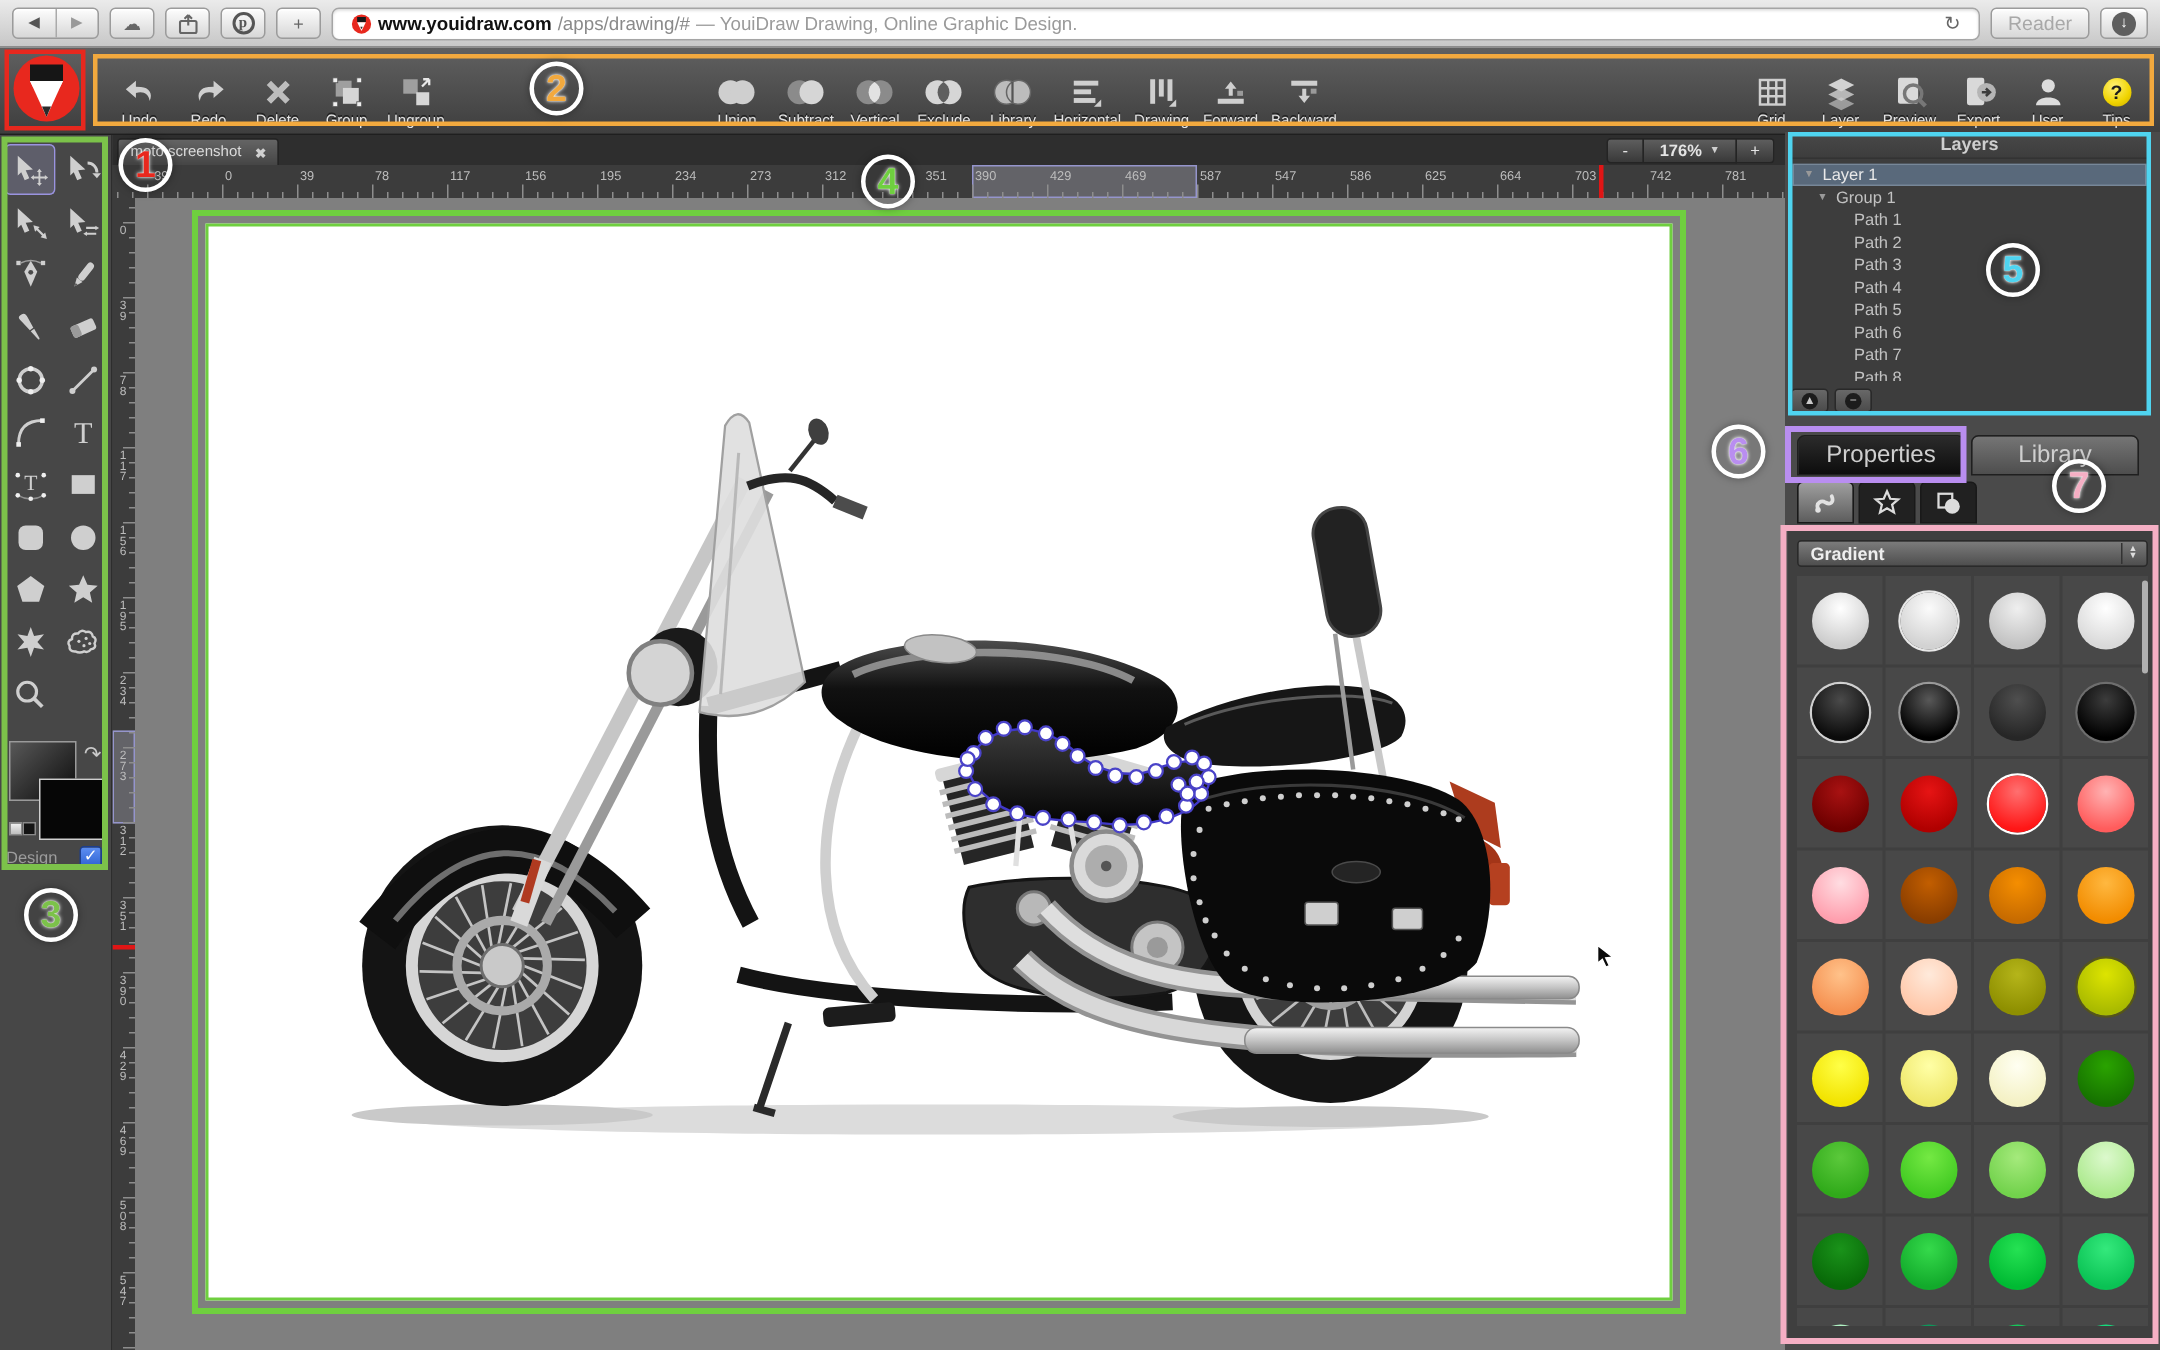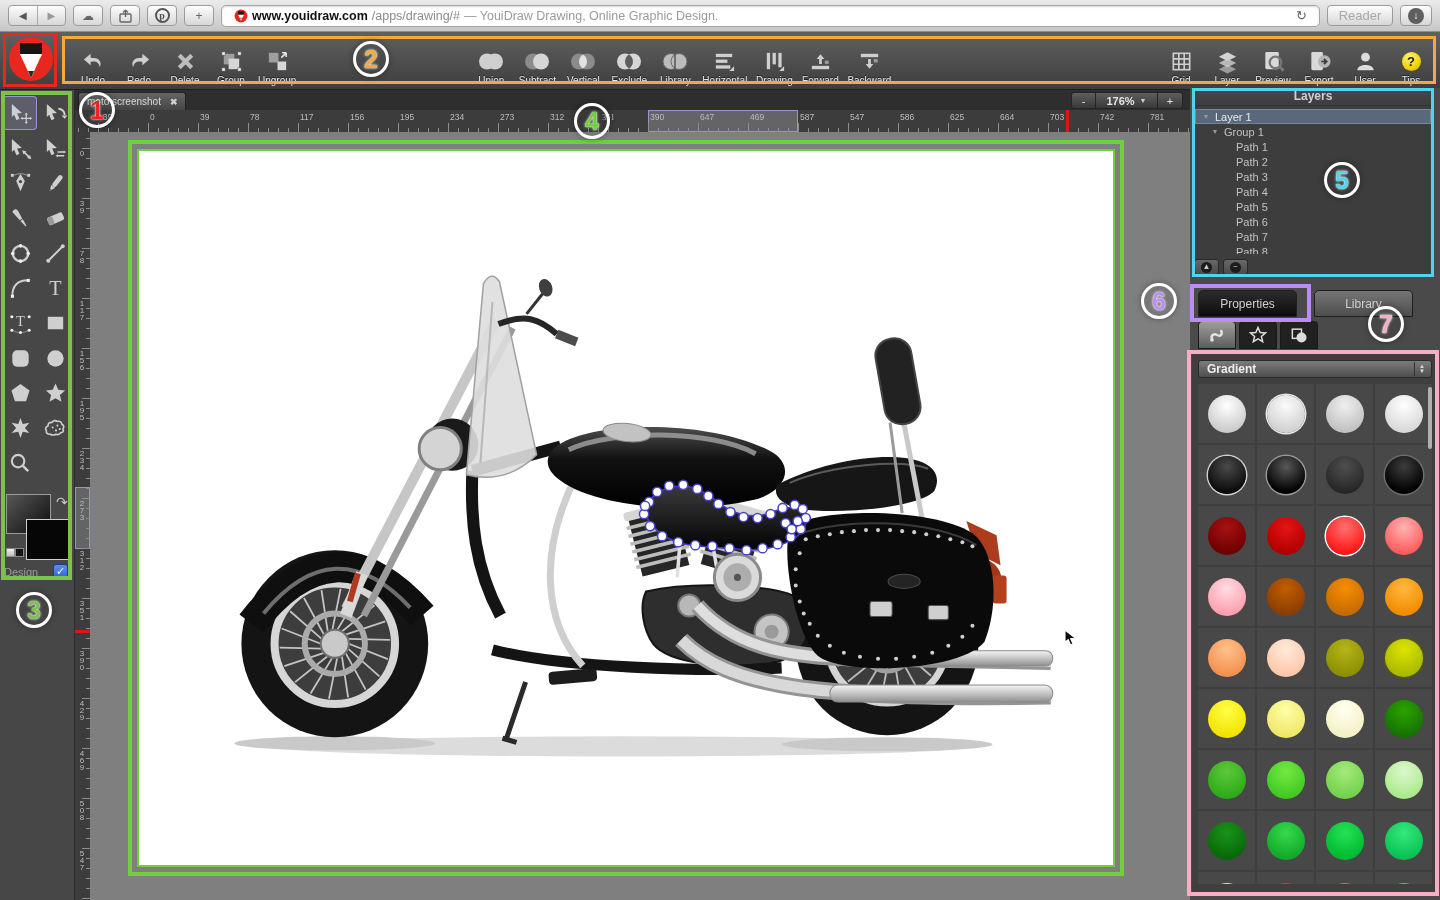--- a/index.html
+++ b/index.html
@@ -80,21 +80,21 @@
 #layers-box{position:absolute;left:2px;top:0;width:242px;height:188px;background:#3d3d3d;border:1px solid #2b2b2b}
 #layers-title{height:17px;text-align:center;font-size:12px;font-weight:bold;color:#cfcfcf;background:linear-gradient(#484848,#3d3d3d);border-bottom:1px solid #333}
 #layer-tree{height:145px;overflow:hidden;margin-top:3px}
 .lrow{height:15px;display:flex;align-items:center;font-size:11px;color:#c2c2c2;gap:5px}
 .lrow.sel{background:#59697b;color:#e9e9e9;margin:0 2px;border:1px solid #778798}
 .lrow .tri{font-size:7px;color:#999;width:8px;text-align:center}
 .lp-btns{position:absolute;left:4px;top:171px;display:flex;gap:4px;z-index:2}
 .lp-btn{width:25px;height:16px;border-radius:3px;background:linear-gradient(#686868,#4b4b4b);border:1px solid #292929;display:flex;align-items:center;justify-content:center}
 .lp-btn b{width:11px;height:11px;border-radius:50%;background:#1c1c1c;color:#c9c9c9;font-size:8px;line-height:10px;text-align:center;font-weight:normal}
 #panel-tabs{position:absolute;left:0;top:196px;width:250px;height:66px}
-.ptab{position:absolute;top:6px;width:99px;height:27px;display:flex;align-items:center;justify-content:center;font-size:12px;color:#cfcfcf;border-radius:5px 5px 0 0;border:1px solid #1f1f1f}
+.ptab{position:absolute;top:6px;width:112px;height:27px;display:flex;align-items:center;justify-content:center;font-size:16px;color:#cfcfcf;border-radius:5px 5px 0 0;border:1px solid #1f1f1f}
 #tab-properties{left:8px;background:linear-gradient(#2b2b2b,#0d0d0d)}
 #tab-library{left:124px;background:linear-gradient(#757575,#4e4e4e)}
 .subtabs{position:absolute;left:8px;top:37px;display:flex;gap:3px}
 .stab{width:38px;height:28px;border-radius:4px 4px 0 0;border:1px solid #191919;display:flex;align-items:center;justify-content:center}
 .stab svg{width:20px;height:20px}
 .stab.sel{background:linear-gradient(#9e9e9e,#5d5d5d)}
 .stab:not(.sel){background:#212121}
 #grad-panel{position:absolute;left:2px;top:266px;width:246px;height:540px;background:#3f3f3f;padding:6px;overflow:hidden}
 #grad-dd{height:18px;border-radius:3px;background:linear-gradient(#7c7c7c,#4e4e4e);border:1px solid #2a2a2a;display:flex;align-items:center;padding:0 2px 0 8px;font-size:12px;font-weight:bold;color:#eee}
 #grad-dd .spin{margin-left:auto;width:15px;height:14px;border-left:1px solid #333;display:flex;flex-direction:column;align-items:center;justify-content:center;font-size:6px;color:#ddd;line-height:5px}
@@ -683,23 +683,23 @@
       <div class="rlab-h" style="left: 25px;">-39</div>
       <div class="rlab-h" style="left: 75px;">0</div>
       <div class="rlab-h" style="left: 125px;">39</div>
       <div class="rlab-h" style="left: 175px;">78</div>
       <div class="rlab-h" style="left: 225px;">117</div>
       <div class="rlab-h" style="left: 275px;">156</div>
       <div class="rlab-h" style="left: 325px;">195</div>
       <div class="rlab-h" style="left: 375px;">234</div>
       <div class="rlab-h" style="left: 425px;">273</div>
       <div class="rlab-h" style="left: 475px;">312</div>
-      <div class="rlab-h" style="left: 527px; font-family: Liberation Serif, serif;">351</div>
+      <div class="rlab-h" style="left: 542px;">351</div>
       <div class="rlab-h" style="left: 575px;">390</div>
-      <div class="rlab-h" style="left: 625px;">647</div>
+      <div class="rlab-h" style="left: 625px;">429</div>
       <div class="rlab-h" style="left: 675px;">469</div>
       <div class="rlab-h" style="left: 725px;">587</div>
       <div class="rlab-h" style="left: 775px;">547</div>
       <div class="rlab-h" style="left: 825px;">586</div>
       <div class="rlab-h" style="left: 875px;">625</div>
       <div class="rlab-h" style="left: 925px;">664</div>
       <div class="rlab-h" style="left: 975px;">703</div>
       <div class="rlab-h" style="left: 1025px;">742</div>
       <div class="rlab-h" style="left: 1075px;">781</div>
       <div class="ruler-red-h" style="left: 991px;"></div>

